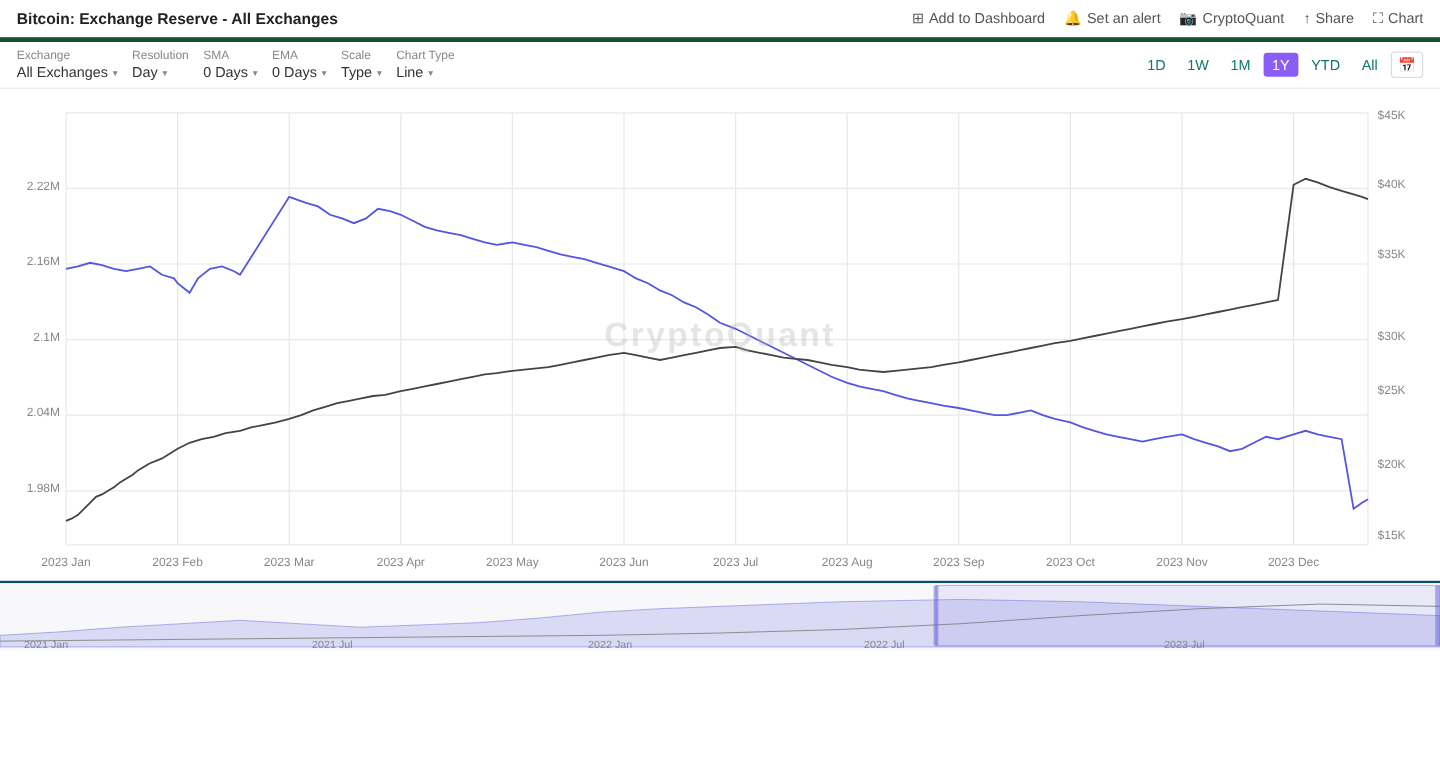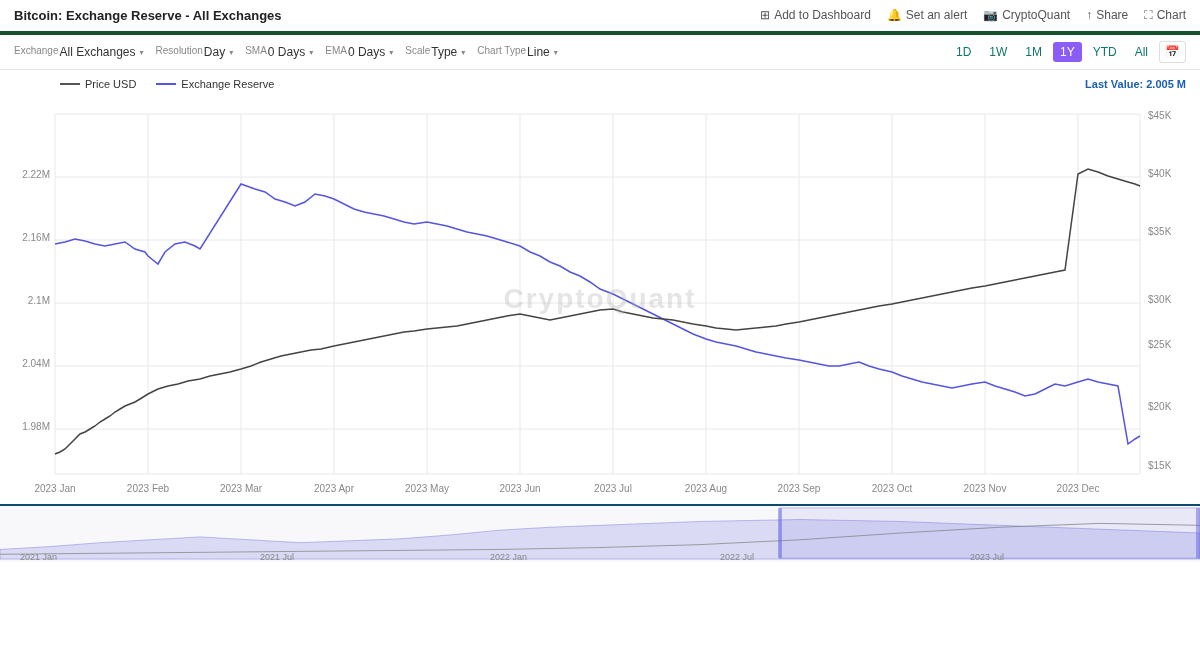--- a/index.html
+++ b/index.html
@@ -14,21 +14,21 @@
     .header-action-btn {
       display: flex; align-items: center; gap: 4px; cursor: pointer;
       color: #555; font-size: 12px; background: none; border: none; padding: 0;
     }
 
     .toolbar {
       display: flex; align-items: center; justify-content: space-between;
       padding: 6px 14px; border-bottom: 1px solid #e8e8e8;
     }
     .toolbar-left { display: flex; align-items: center; gap: 12px; }
-    .toolbar-group { display: flex; flex-direction: row; gap: 1px; }
+    .toolbar-group { display: flex; flex-direction: column; gap: 1px; }
     .toolbar-label { font-size: 10px; color: #888; }
     .toolbar-select {
       display: flex; align-items: center; gap: 4px; cursor: pointer;
       font-size: 12px; color: #333; background: none; border: none; padding: 0;
     }
     .chevron { font-size: 8px; color: #888; }
     .toolbar-right { display: flex; align-items: center; gap: 4px; }
     .time-btn {
       padding: 3px 7px; border: none; background: none; cursor: pointer;
       font-size: 12px; color: #0f766e; border-radius: 3px;
@@ -149,33 +149,20 @@
     <button class="time-btn">1W</button>
     <button class="time-btn">1M</button>
     <button class="time-btn active">1Y</button>
     <button class="time-btn">YTD</button>
     <button class="time-btn">All</button>
     <button class="calendar-btn">📅</button>
   </div>
 </div>
 
 <div class="chart-area">
-  <div style="position:relative;">
-    <div class="legend">
-      <div class="legend-item">
-        <div class="legend-line" style="background:#555;"></div>
-        <span>Price USD</span>
-      </div>
-      <div class="legend-item">
-        <div class="legend-line" style="background:#5555dd;"></div>
-        <span>Exchange Reserve</span>
-      </div>
-    </div>
-    <span class="last-value">Last Value: 2.005 M</span>
-  </div>
 
   <div class="chart-container">
     <div class="watermark">CryptoQuant</div>
     <svg width="100%" height="100%" viewBox="0 0 1200 410" preserveAspectRatio="none">
 
       <line x1="55" y1="20" x2="1140" y2="20" stroke="#e8e8e8" stroke-width="1"></line>
       <line x1="55" y1="83" x2="1140" y2="83" stroke="#e8e8e8" stroke-width="1"></line>
       <line x1="55" y1="146" x2="1140" y2="146" stroke="#e8e8e8" stroke-width="1"></line>
       <line x1="55" y1="209" x2="1140" y2="209" stroke="#e8e8e8" stroke-width="1"></line>
       <line x1="55" y1="272" x2="1140" y2="272" stroke="#e8e8e8" stroke-width="1"></line>

